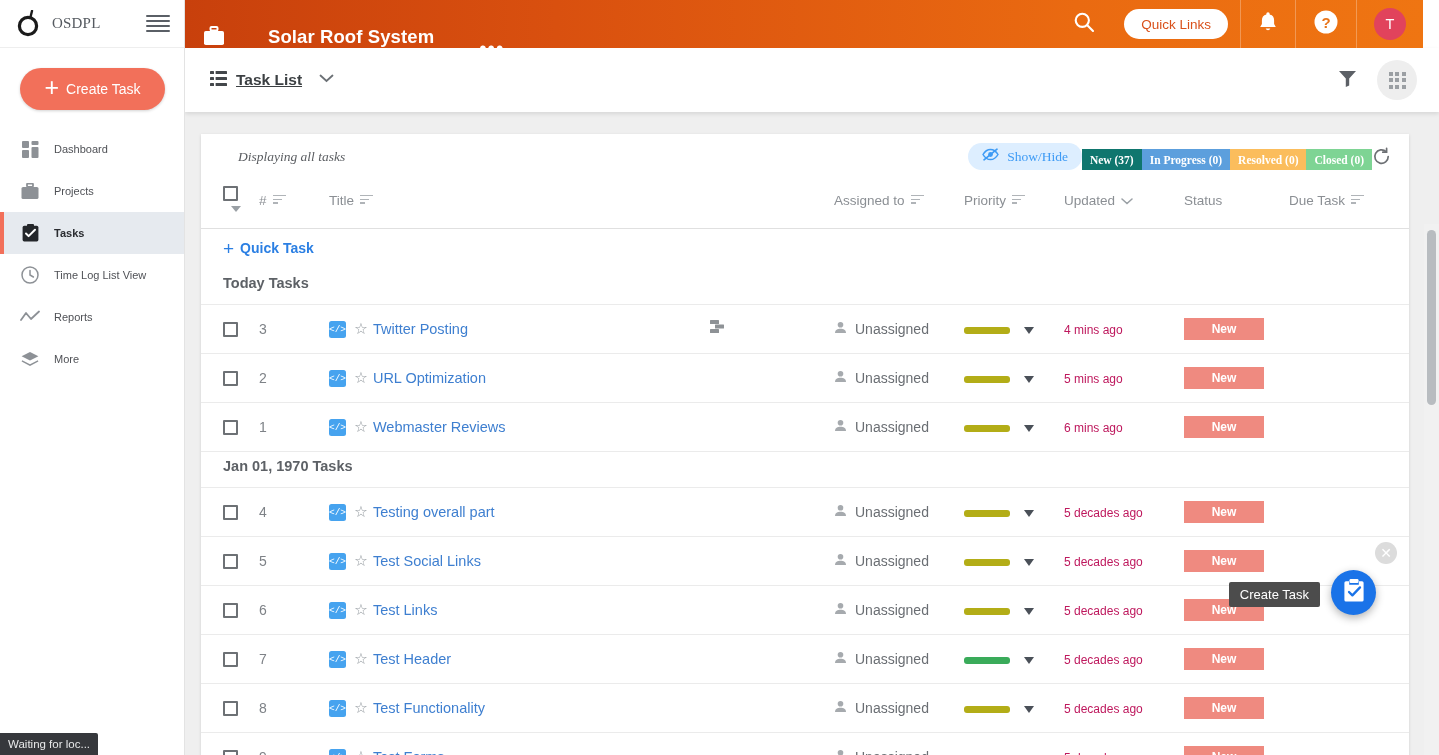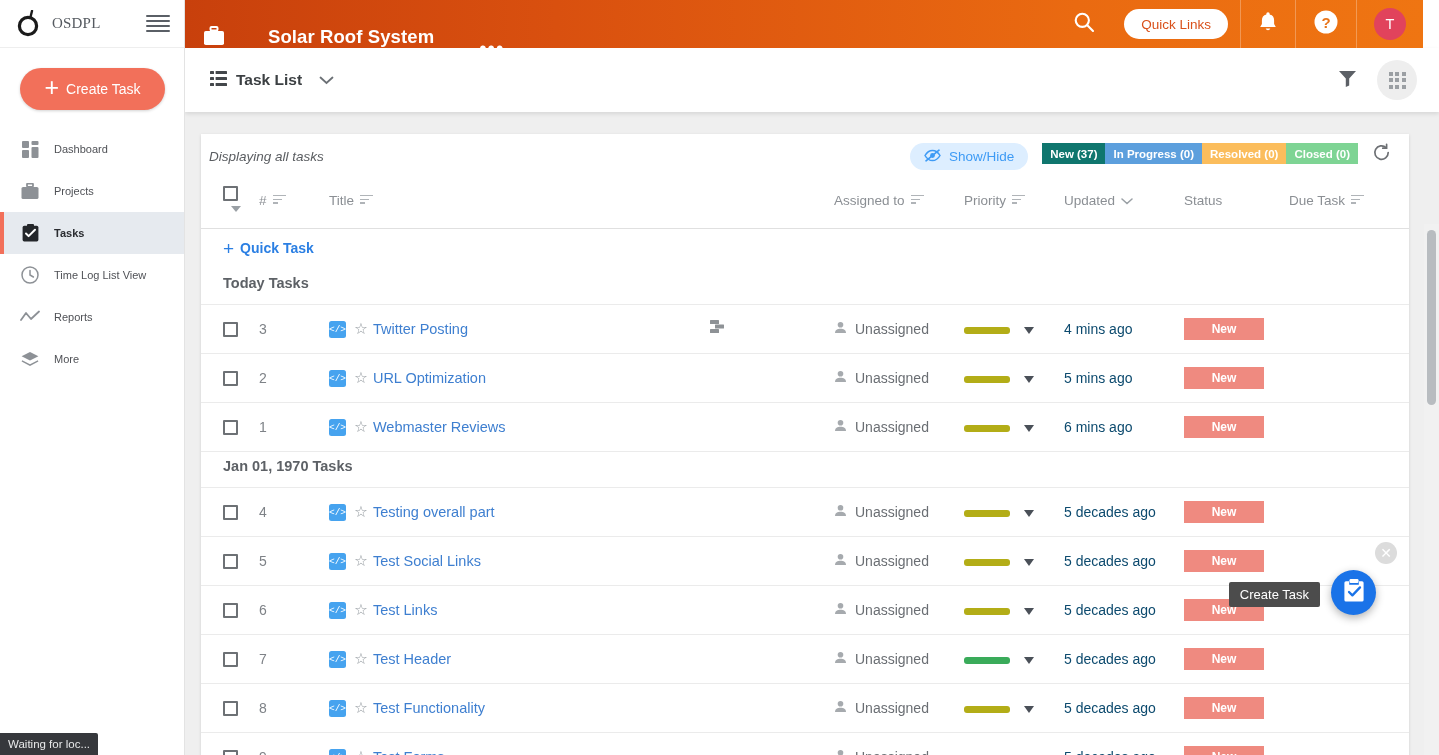--- a/index.html
+++ b/index.html
@@ -91,22 +91,22 @@
     font-size: 14.5px; cursor: pointer;
   }
 
   
   #subbar {
     position: absolute; left: 185px; top: 48px; right: 0; height: 64px;
     background: #ffffff; display: flex; align-items: center; z-index: 4;
     box-shadow: 0 2px 4px rgba(0,0,0,.10);
   }
   .view-switch {
-    display: flex; align-items: center; margin-left: 25px; cursor: pointer;
-    color: #3c4043; font-size: 15.5px; font-weight: bold; gap: 9px;
+    display: flex; margin-left: 25px; cursor: pointer;
+    color: #3c4043; font-size: 15.5px; font-weight: bold; gap: 9px; text-decoration: underline;
   }
   .chev { color: #6b7075; font-size: 13px; margin-left: 8px; }
   .sb-right { margin-left: auto; display: flex; align-items: center; gap: 16px; margin-right: 22px; }
   .icon-btn { width: 28px; height: 28px; display: flex; align-items: center; justify-content: center;
     color: #5c6066; cursor: pointer; }
   .grid-btn {
     width: 40px; height: 40px; border-radius: 50%; background: #eeeeee;
     display: flex; align-items: center; justify-content: center; cursor: pointer;
   }
   .grid-dots { display: grid; grid-template-columns: repeat(3, 4px); gap: 2.5px; }
@@ -115,24 +115,24 @@
   
   #main {
     position: absolute; left: 185px; top: 112px; right: 0; bottom: 0;
     background: #efefef; overflow: hidden;
   }
   .card {
     position: absolute; left: 16px; top: 22px; right: 30px; bottom: -10px;
     background: #fff; box-shadow: 0 1px 3px rgba(0,0,0,.13);
   }
   .filter-row {
-    height: 45px; display: flex; align-items: center; padding: 0 18px 0 8px;
+    height: 45px; display: flex; align-items: center; padding: 0 18px 0 37px; font-family: Liberation Serif, serif;
   }
   .displaying { font-style: italic; font-size: 13.5px; color: #5a5d61; }
-  .fr-right { margin-left: auto; display: flex; align-items: flex-start; gap: 14px; }
+  .fr-right { margin-left: auto; display: flex; align-items: flex-end; }
   .showhide {
     background: #ddeeff; color: #3e9bf5; border-radius: 14px; height: 27px;
     display: flex; align-items: center; gap: 8px; padding: 0 14px;
     font-size: 13.5px; cursor: pointer;
   }
   .statuses { display: flex; height: 21px; font-size: 11.5px; font-weight: bold; color: #fff; }
   .statuses div { display: flex; align-items: center; padding: 0 8px; cursor: pointer; }
   .refresh { color: #6d7074; cursor: pointer; display: flex; align-items: center; }
 
   
@@ -189,21 +189,21 @@
   }
   .star { color: #9aa0a5; font-size: 15.5px; margin: 0 2px 0 8px; cursor: pointer; vertical-align: middle; }
   .task-link { color: #3e7fd0; font-size: 14.5px; cursor: pointer; vertical-align: middle; margin-left: 3px; }
   .subtask-ico { float: right; margin-right: 110px; color: #8e9296; }
   .assignee { display: inline-flex; align-items: center; gap: 8px; color: #6a6e73; font-size: 14px; }
   .prio-bar { width: 46px; height: 7px; border-radius: 3px; display: inline-block; vertical-align: middle; }
   .prio-caret {
     width: 0; height: 0; border-left: 5.5px solid transparent; border-right: 5.5px solid transparent;
     border-top: 7px solid #4a5058; display: inline-block; margin-left: 14px; vertical-align: middle; cursor: pointer;
   }
-  .updated { color: #0c4a6e; font-size: 14px; }
+  .updated { color: #be185d; font-size: 12px; }
   .badge {
     display: inline-flex; align-items: center; justify-content: center;
     width: 80px; height: 22px; color: #fff; font-size: 12px; font-weight: bold;
     cursor: pointer;
   }
 
   
   .fab {
     position: absolute; width: 45px; height: 45px; border-radius: 50%;
     background: #1a73e8; right: 63px; top: 458px; z-index: 30;

